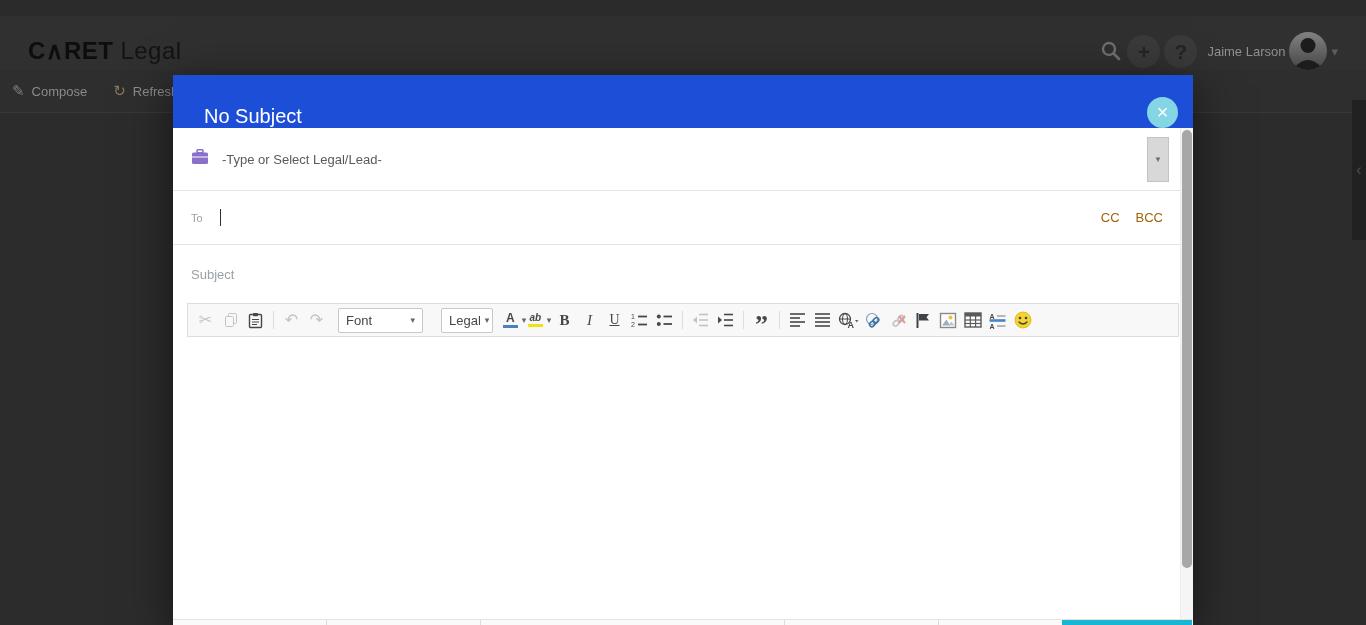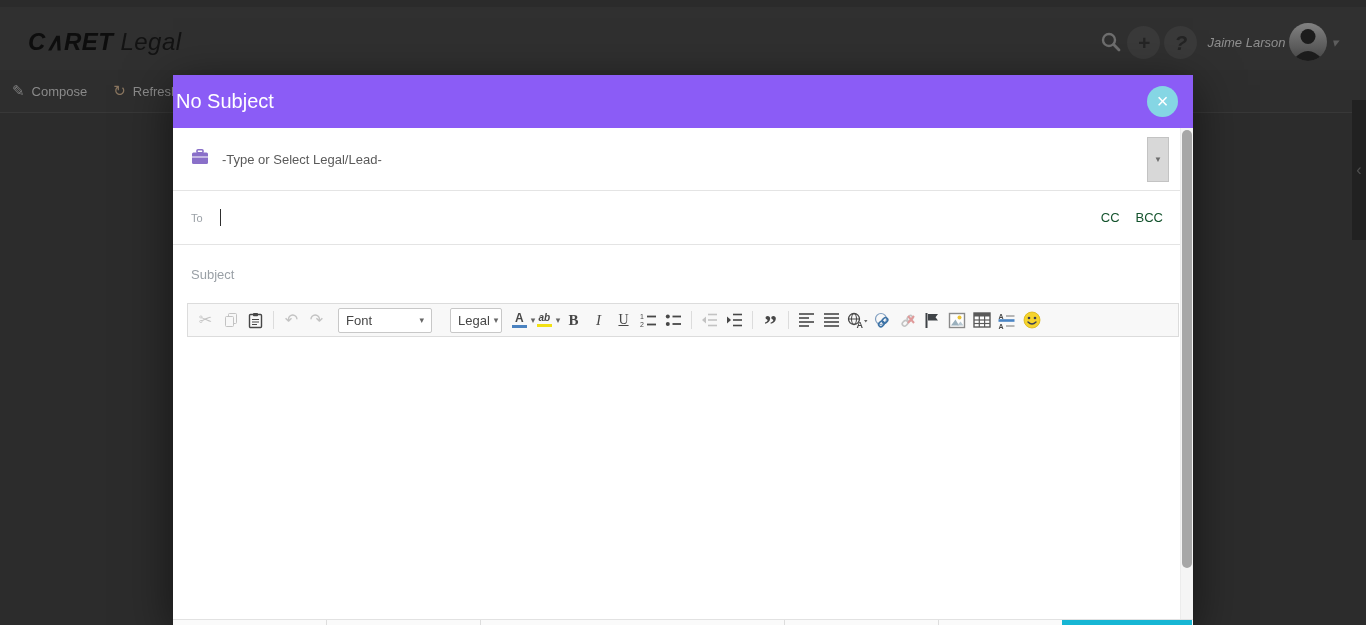--- a/index.html
+++ b/index.html
@@ -1,23 +1,23 @@
 <!DOCTYPE html>
 <html><head>
 <meta charset="utf-8">
 <style>
   * { box-sizing: border-box; margin: 0; padding: 0; }
   html,body { width:1366px; height:625px; overflow:hidden;
     font-family:"Liberation Sans", sans-serif; background:#2b2b2b; }
   .stage { position:relative; width:1366px; height:625px; }
 
   
-  .app-header { position:absolute; top:7px; left:0; right:0; height:70px;
+  .app-header { position:absolute; top:16px; left:0; right:0; height:70px;
     background:#303030; display:flex; align-items:center;
-    justify-content:space-between; padding:16px 28px;font-style:italic; }
+    justify-content:space-between; padding:16px 28px; }
   .logo { font-size:24px; color:#0d0d0d; letter-spacing:.5px; }
   .logo .b { font-weight:700; }
   .logo .suffix { font-weight:400; margin-left:7px; color:#131313; }
   .hdr-right { display:flex; align-items:center; gap:4px; }
   .search-ic { width:24px; height:24px; display:flex; align-items:center; justify-content:center; }
   .circle-btn { width:33px; height:33px; border-radius:50%; background:#3a3a3a;
     color:#242424; font-size:21px; font-weight:700; display:flex;
     align-items:center; justify-content:center; line-height:1; }
   .user-name { color:#8f8f8f; font-size:13px; margin-left:6px; }
   .avatar { width:38px; height:38px; border-radius:50%; overflow:hidden;
@@ -33,22 +33,22 @@
 
   .bg-content { position:absolute; top:113px; left:0; right:0; bottom:0; background:#2c2c2c; }
   .flyout { position:absolute; top:100px; right:0; width:14px; height:140px;
     background:#212121; color:#4f4f4f; display:flex; align-items:center;
     justify-content:center; font-size:16px; }
 
   
   .modal { position:absolute; left:173px; top:75px; width:1020px; height:550px;
     background:#fff; box-shadow:0 10px 45px rgba(0,0,0,.55);
     display:flex; flex-direction:column; }
-  .m-header { height:53px; flex:0 0 53px; background:#8b5cf6; display:flex;
-    align-items:center; padding:0 10px 0 3px; }
+  .m-header { height:53px; flex:0 0 53px; background:#1d4ed8; display:flex;
+    align-items:flex-end; padding:0 10px 0 31px; }
   .m-title { flex:1; color:#fff; font-size:20px; }
   .onw-btn { height:31px; border:1px solid rgba(255,255,255,.95); border-radius:3px;
     background:transparent; color:#fff; font-size:13px; display:flex;
     align-items:center; gap:10px; padding:0 10px; margin-right:20px; cursor:pointer; }
   .onw-ic { width:19px; height:19px; background:#fff; border-radius:3px; color:#09aecd;
     font-weight:700; font-size:14px; display:flex; align-items:center; justify-content:center; }
   .close-btn { width:31px; height:31px; border-radius:50%; background:#85d6e4;
     color:#fff; font-size:20px; display:flex; align-items:center;
     justify-content:center; margin-right:5px; cursor:pointer; }
 
@@ -58,36 +58,36 @@
   .matter-text { font-size:13px; color:#5a5a5a; }
   .matter-dd { position:absolute; right:24px; top:9px; width:22px; height:45px;
     background:#d8d8d8; border:1px solid #c3c3c3; color:#6e6e6e; font-size:8px;
     display:flex; align-items:center; justify-content:center; cursor:pointer; }
 
   .to-row { height:54px; flex:0 0 54px; }
   .field-label { font-size:11px; color:#9aa0a6; }
   .caret-line { width:1px; height:17px; background:#2e2e2e; margin-left:17px; }
   .to-input { border:none; outline:none; flex:1; font-size:13px; margin-left:2px; }
   .ccbcc { position:absolute; right:30px; display:flex; gap:16px; }
-  .ccbcc span { font-size:13px; color:#14532d; cursor:pointer; }
+  .ccbcc span { font-size:13px; color:#a16207; cursor:pointer; }
 
   .subject-row { height:58px; flex:0 0 58px; border-bottom:none; }
   .subject-input { border:none; outline:none; width:95%; font-size:13px; color:#333; }
   .subject-input::placeholder { color:#9aa0a6; opacity:1; }
 
   .editor-toolbar { margin:0 14px; height:34px; flex:0 0 34px; background:#f8f8f8;
     border:1px solid #dcdcdc; display:flex; align-items:center; padding:0 5px; }
   .ebtn { height:26px; min-width:25px; display:flex; align-items:center;
     justify-content:center; color:#474747; cursor:pointer; }
   .ebtn.dis { color:#c3c3c3; cursor:default; }
   .sep { width:1px; height:18px; background:#dcdcdc; margin:0 5px; }
   .combo { height:25px; background:#fff; border:1px solid #c8c8c8; border-radius:2px;
     display:flex; align-items:center; justify-content:space-between; padding:0 7px;
     color:#474747; font-size:13px; margin:0 9px; cursor:pointer; }
-  .combo.font { width:94px; }
+  .combo.font { width:85px; }
   .combo.size { width:52px; }
   .combo .dd, .ddm { font-size:9px; color:#666; margin-left:4px; }
   .glyph { font-size:16px; line-height:1; }
   .bold-b { font-weight:700; font-size:15px; font-family:"Liberation Serif",serif; }
   .ital-i { font-style:italic; font-size:15px; font-family:"Liberation Serif",serif; }
   .under-u { text-decoration:underline; font-size:14px; font-family:"Liberation Serif",serif; }
   .stack { display:flex; flex-direction:column; align-items:center; line-height:1; }
   .stack .letter { font-size:12px; font-weight:700; }
   .stack .bar { width:15px; height:3px; margin-top:1px; }
   .hl-letters { font-size:10px; font-style:italic; font-weight:700; }

